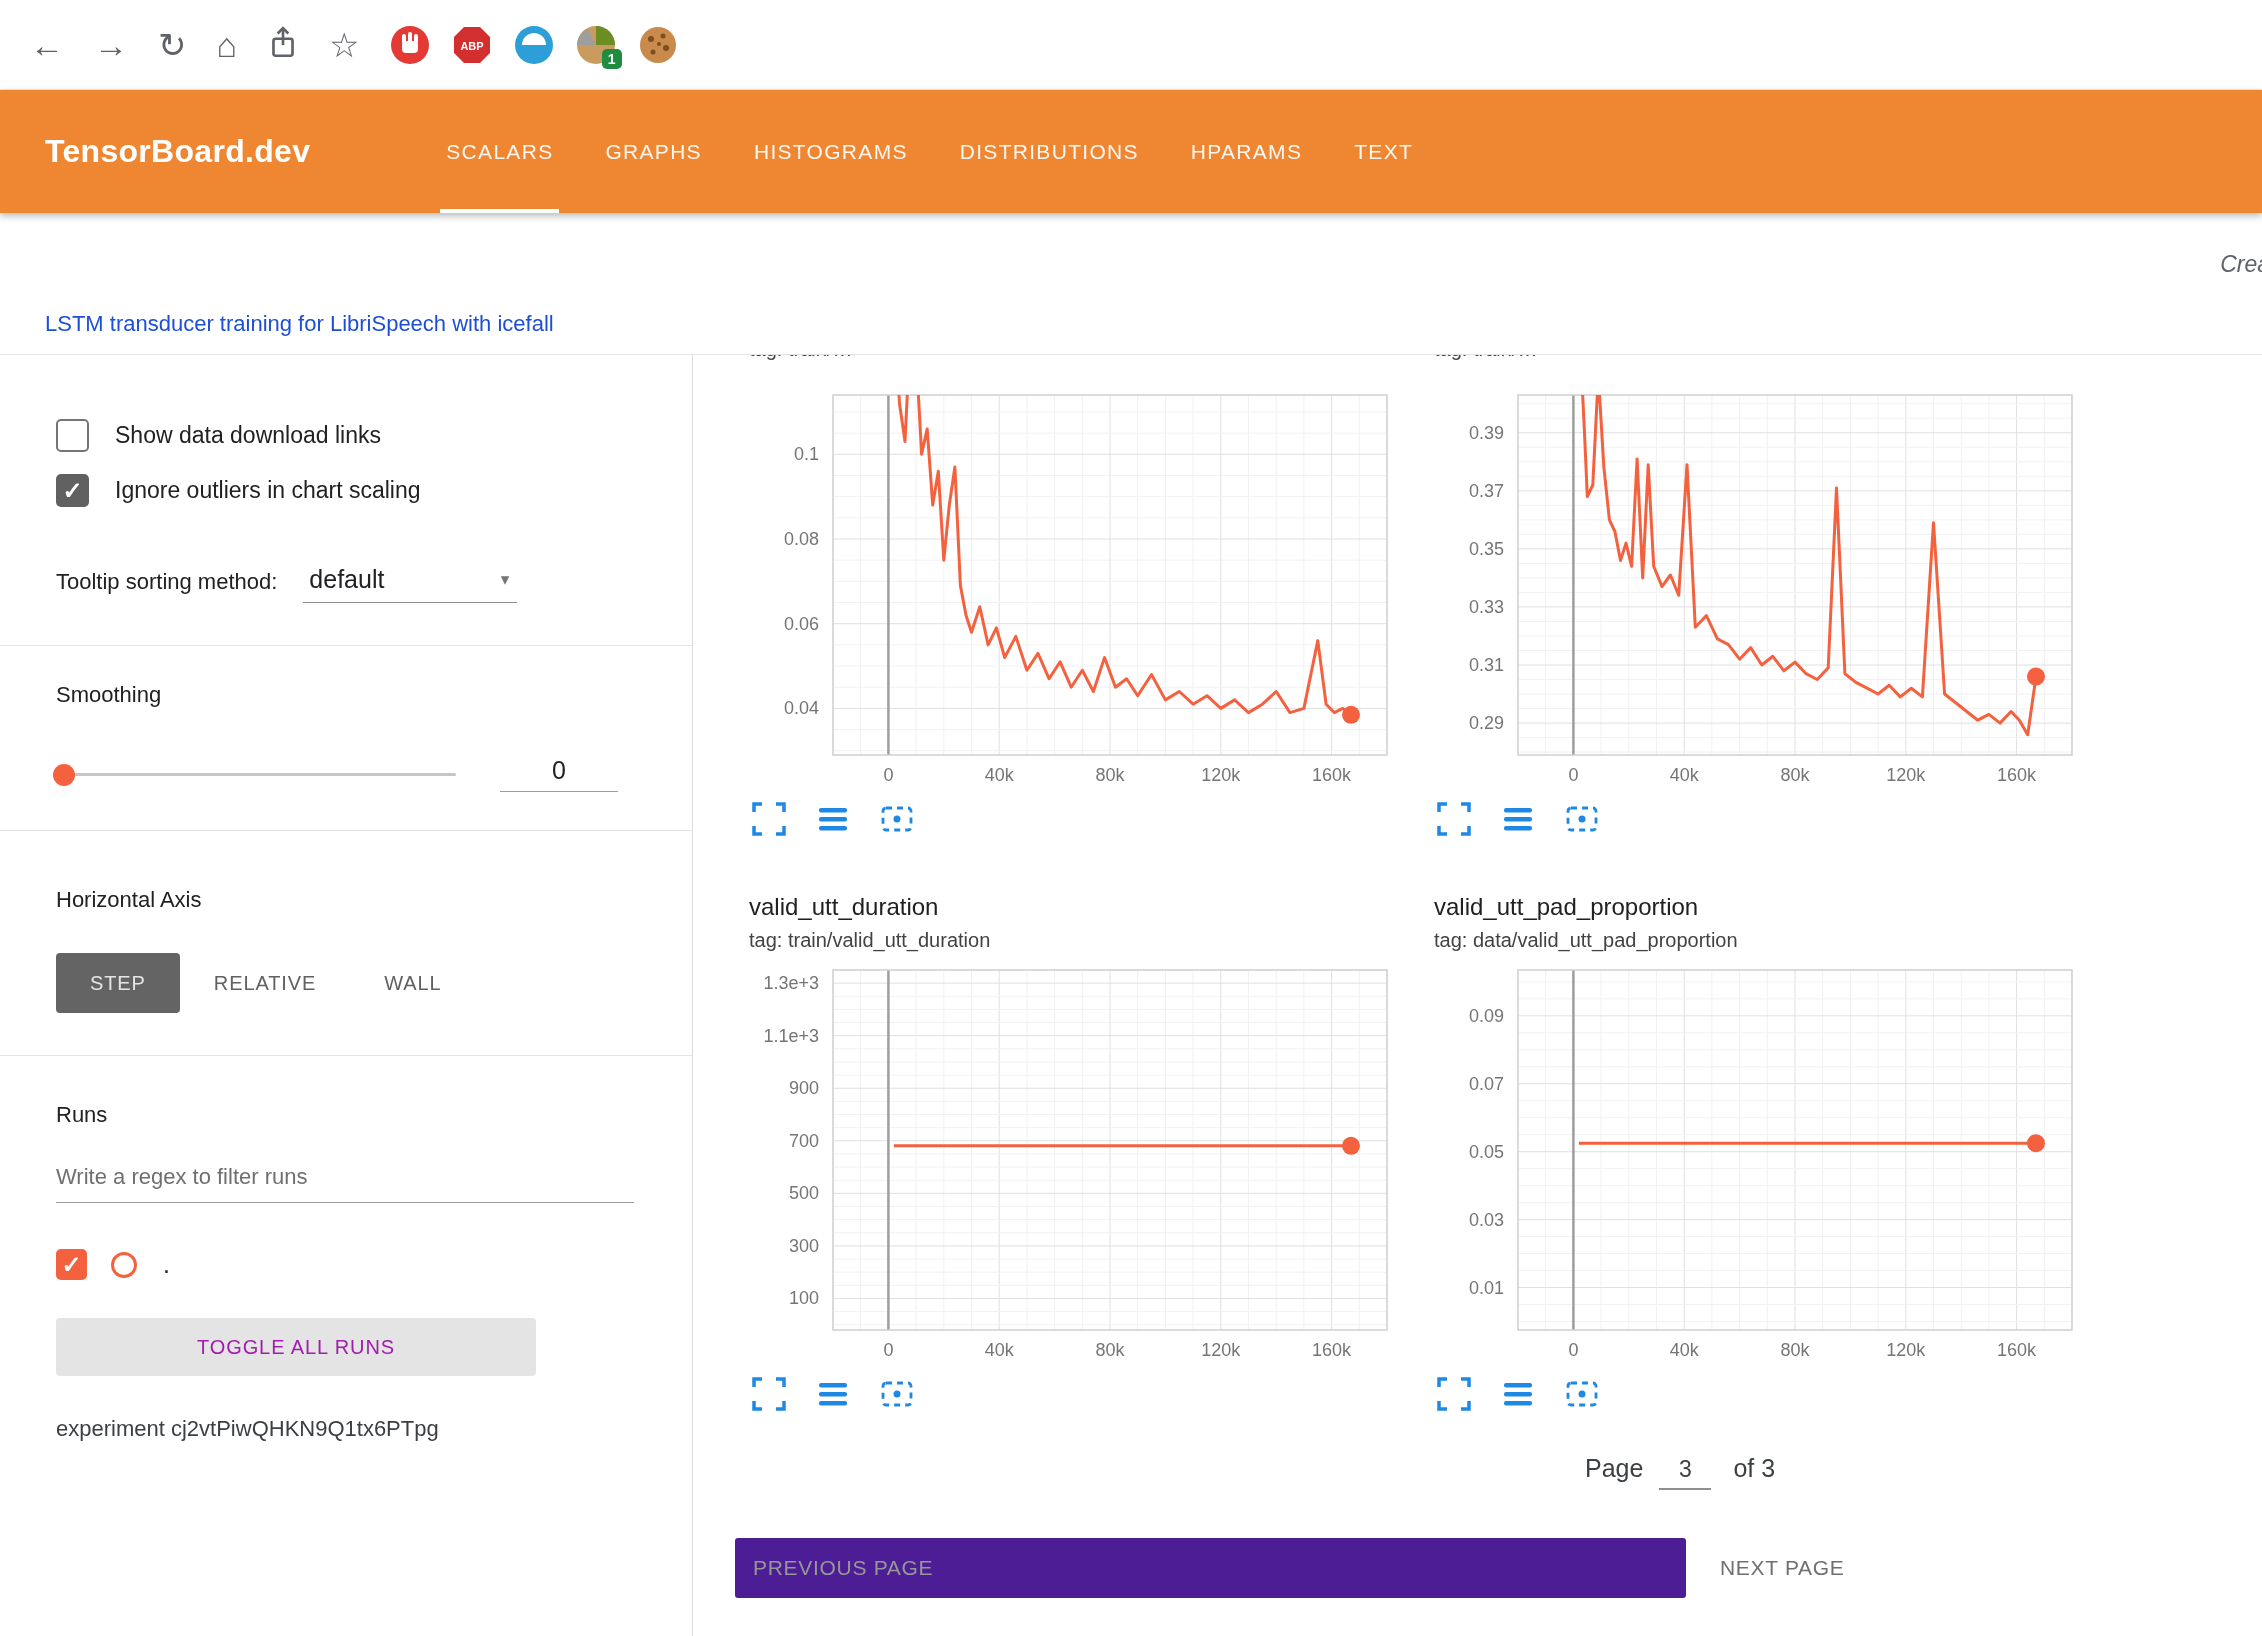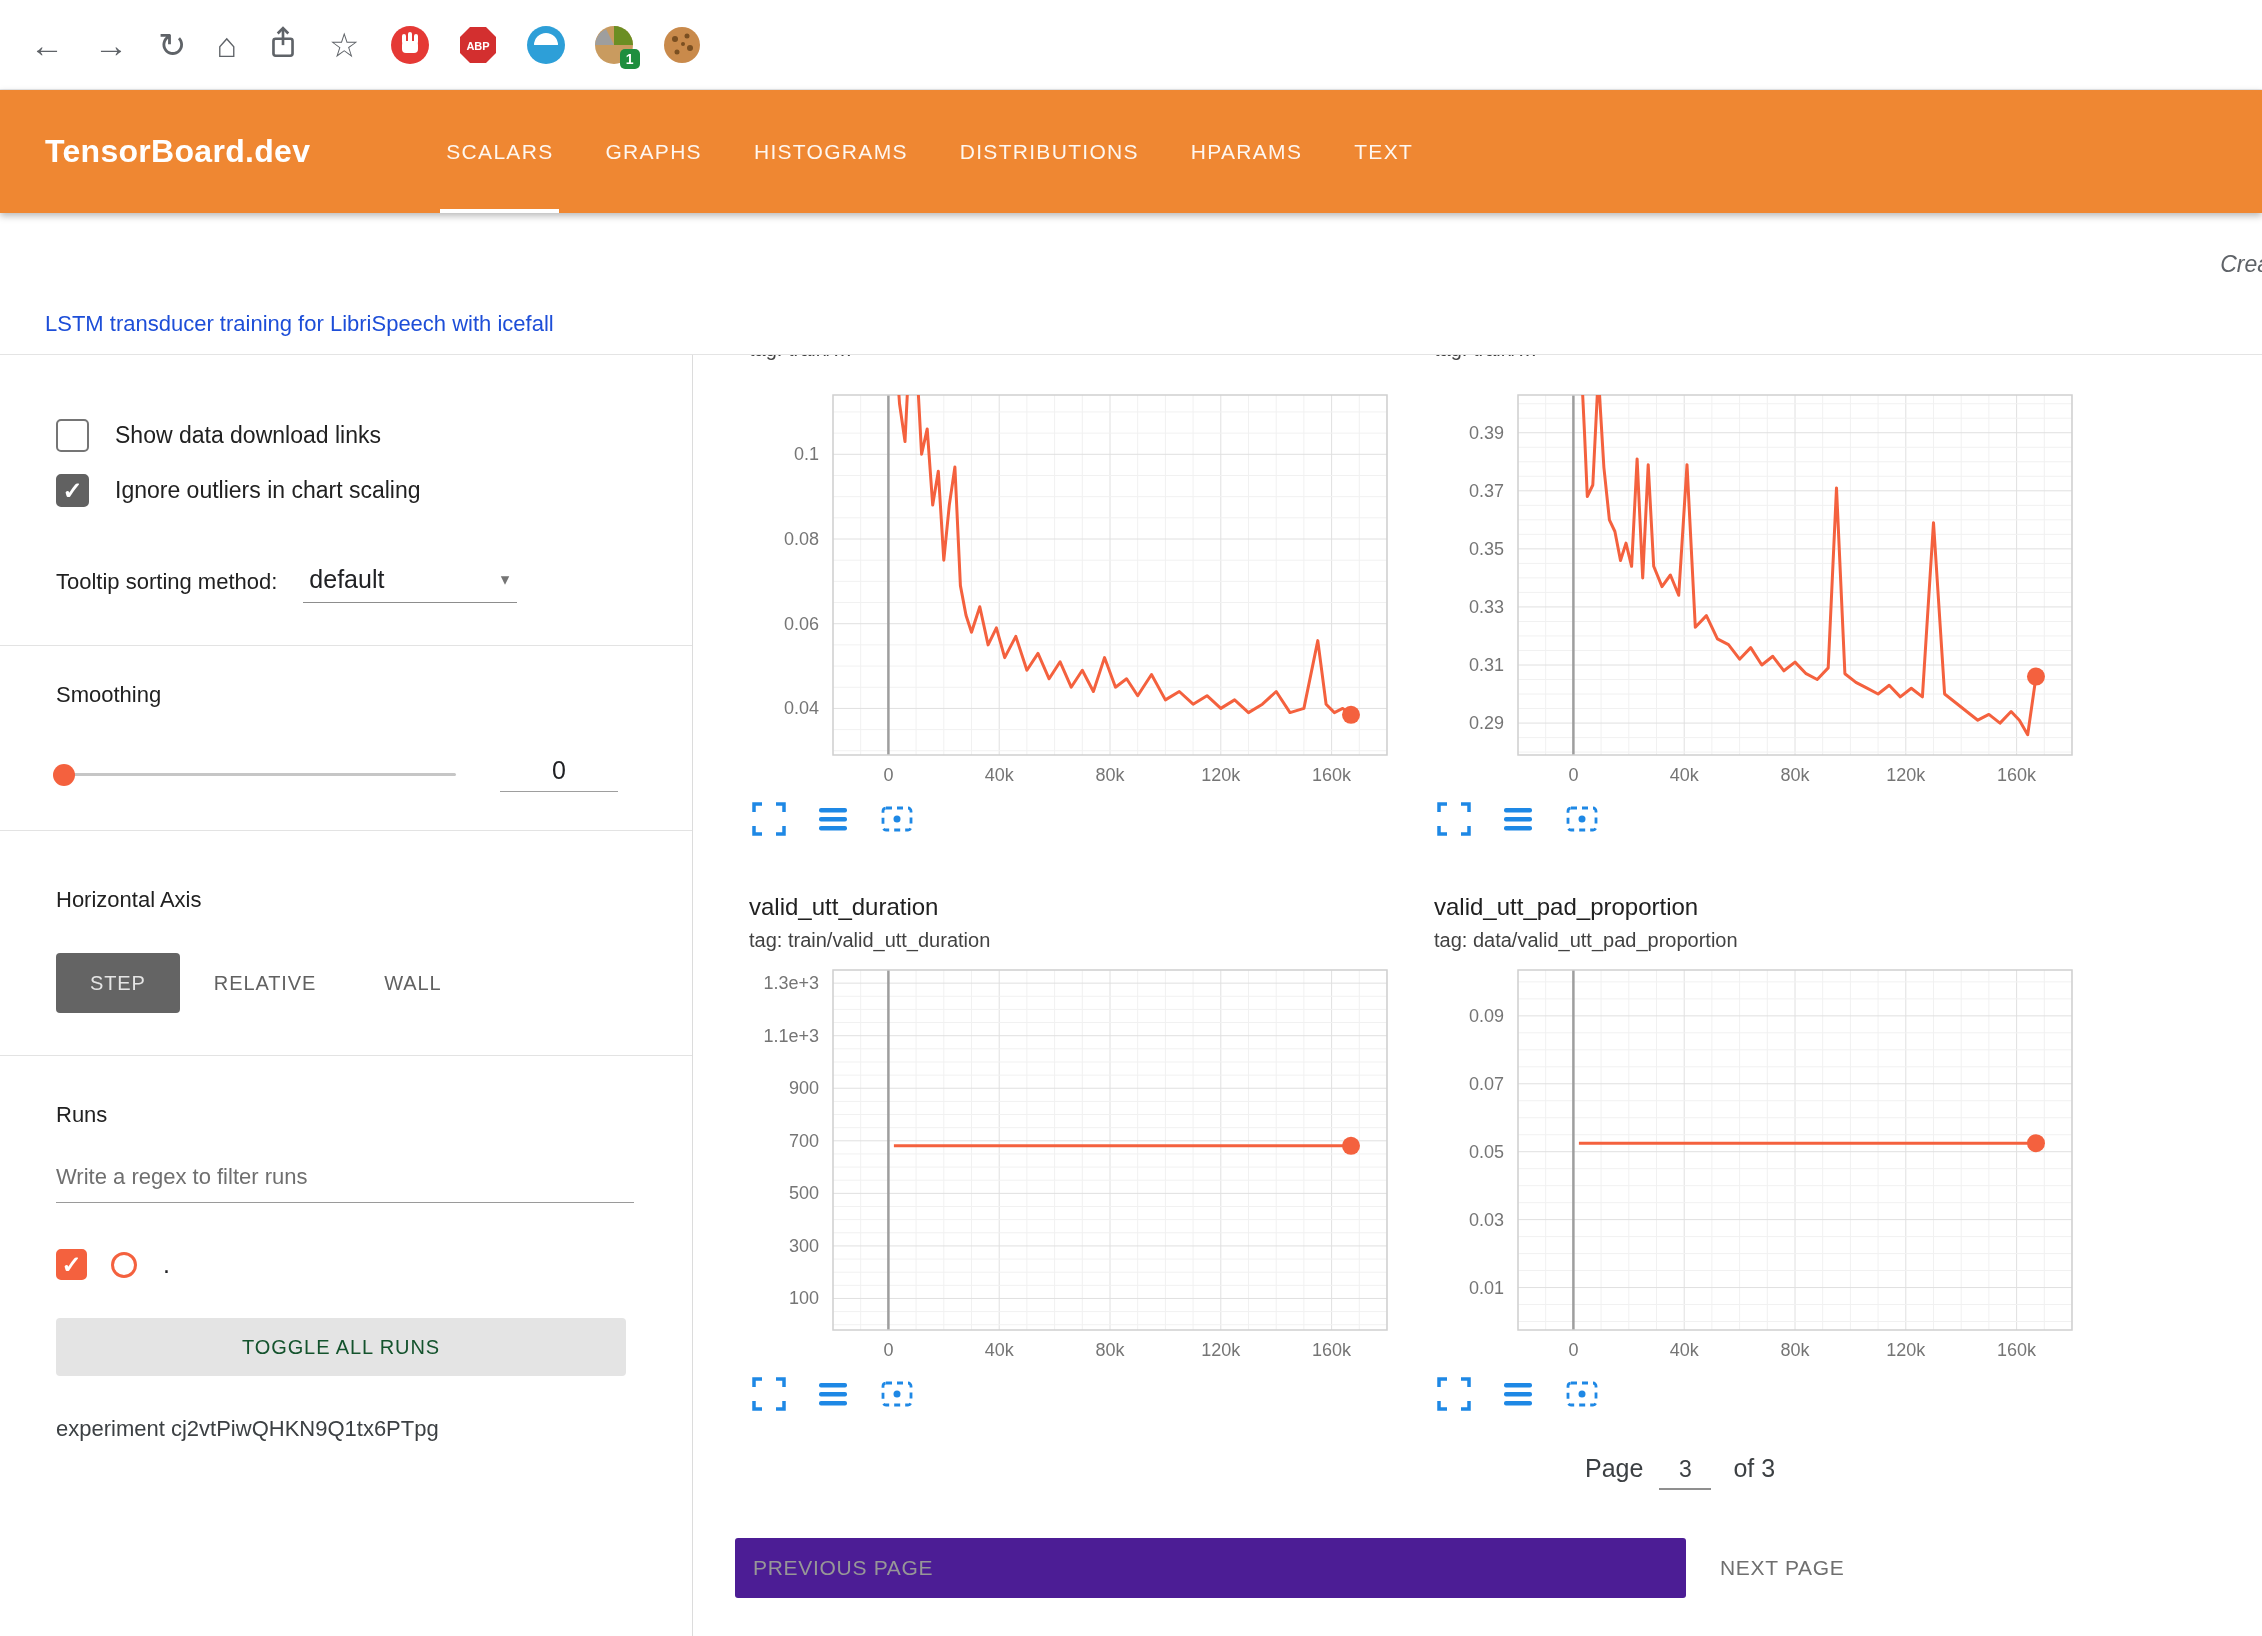--- a/index.html
+++ b/index.html
@@ -7,21 +7,21 @@
   .screen{position:relative;width:2262px;height:1636px;overflow:hidden;background:#fff;
           font-family:"Liberation Sans",sans-serif;color:#202124}
 
   
   .browser-bar{height:90px;display:flex;align-items:center;gap:30px;padding:0 30px;
                background:#fff;border-bottom:1px solid #e8eaed}
   .nav-glyph{font-size:34px;color:#5f6368;line-height:1;cursor:pointer;user-select:none}
   .url-pill{flex:1;height:58px;background:#f1f3f4;border-radius:29px;display:flex;
             align-items:center;gap:18px;padding:0 28px;min-width:0}
   .url-text{font-size:25px;color:#3c4043;white-space:nowrap;overflow:hidden}
-  .ext-group{display:flex;align-items:center;gap:28px}
+  .ext-group{display:flex;align-items:center;gap:22px}
   .ext-icon{width:40px;height:40px;position:relative;cursor:pointer;flex-shrink:0}
   .badge{position:absolute;right:-6px;bottom:-4px;width:20px;height:20px;border-radius:5px;
          background:#1e8e3e;color:#fff;font-size:14px;font-weight:bold;display:flex;
          align-items:center;justify-content:center}
 
   
   .app-header{height:123px;background:#ef8732;display:flex;align-items:center;padding:0 45px;
               box-shadow:0 3px 7px rgba(0,0,0,.28);position:relative;z-index:5}
   .logo{color:#fff;font-size:32px;font-weight:700;letter-spacing:.3px}
   .top-nav{display:flex;height:100%;margin-left:110px}
@@ -61,22 +61,22 @@
   .axis-btn{height:60px;padding:0 34px;font-size:20px;letter-spacing:.9px;color:#616161;background:transparent;
             border:none;cursor:pointer;font-weight:500}
   .axis-btn.active{background:#646464;color:#e5e5e5;border-radius:4px}
   .regex-input{margin-top:36px;width:578px;border:none;border-bottom:1px solid #9a9a9a;font-size:22px;
                padding:0 0 12px;color:#202124;background:transparent;outline:none}
   .regex-input::placeholder{color:#6f6f6f;opacity:1}
   .run-row{margin-top:46px;display:flex;align-items:center}
   .cb.run{width:31px;height:31px}
   .run-circle{margin-left:24px;width:26px;height:26px;border-radius:50%;border:3.5px solid #f4613e;cursor:pointer}
   .run-name{margin-left:26px;font-size:25px;color:#202124}
-  .toggle-btn{margin-top:38px;width:570px;height:58px;background:#e4e4e4;border:none;border-radius:4px;
-              color:#14532d;font-size:20px;letter-spacing:.9px;cursor:pointer;font-weight:500}
+  .toggle-btn{margin-top:38px;width:480px;height:58px;background:#e4e4e4;border:none;border-radius:4px;
+              color:#a21caf;font-size:20px;letter-spacing:.9px;cursor:pointer;font-weight:500}
   .experiment{margin-top:40px;font-size:22px;color:#3c4043}
 
   
   .main{flex:1;padding-left:42px;position:relative;min-width:0}
   .charts-grid{display:grid;grid-template-columns:660px 660px;column-gap:25px;row-gap:26px}
   .chart-card{width:660px}
   .clip-strip{height:22px;overflow:hidden;position:relative}
   .clip-strip span{position:absolute;top:-17px;left:14px;font-size:20px;color:#424242;white-space:nowrap}
   .chart-title{font-size:24px;color:#212121;margin:30px 0 0 14px}
   .chart-tag{font-size:20px;color:#424242;margin:8px 0 0 14px}

